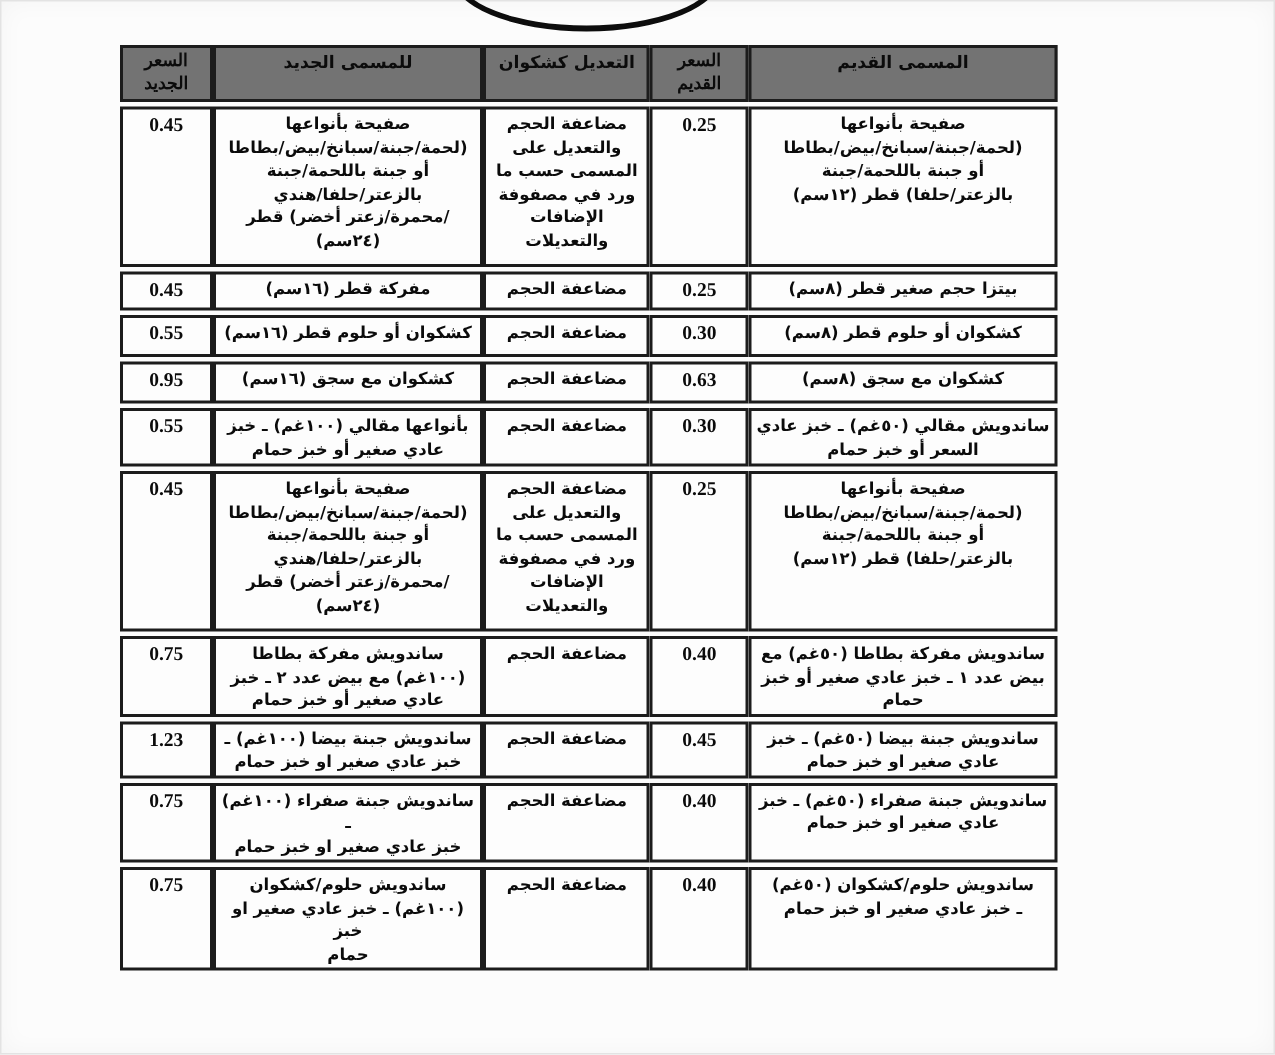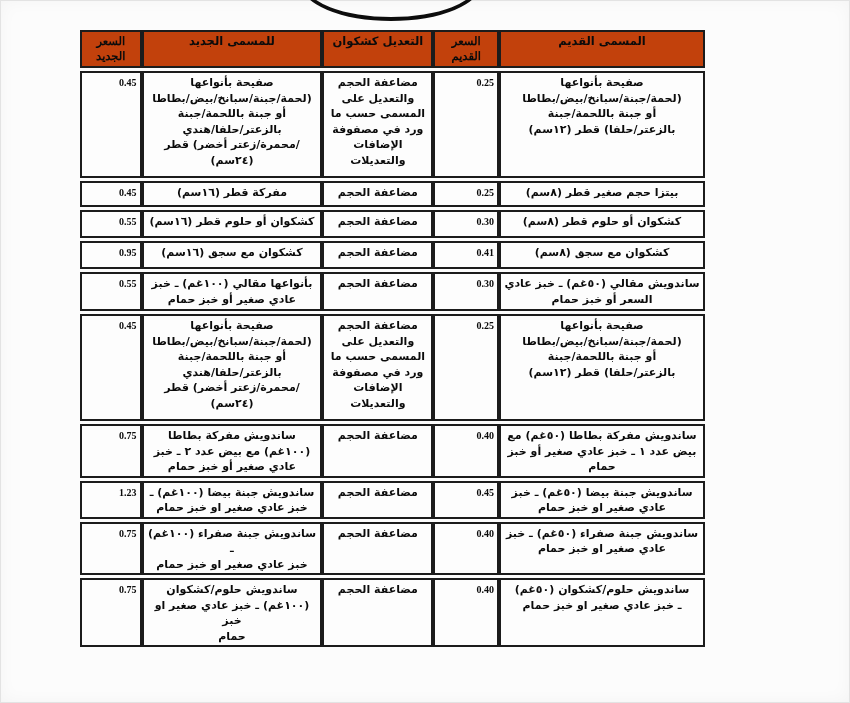--- a/index.html
+++ b/index.html
@@ -39,35 +39,34 @@
     vertical-align: top;
     text-align: center;
     padding: 2px 3px 1px 3px;
     font-weight: bold;
     white-space: pre-line;
     overflow: hidden;
   }
   .price-table th {
     font-size: 11.5px;
     line-height: 15px;
-    background: #c2410c;
+    background: #737373;
   }
   .price-table td { background: #fdfdfd; }
   td.name-cell, td.mod-cell {
     font-size: 11px;
     line-height: 15.5px;
   }
   td.price-cell, th.price-col {
     font-family: "Liberation Serif", serif;
   }
   td.price-cell {
-    font-size: 10px;
+    font-size: 13px;
     line-height: 15px;
     direction: ltr;
-    text-align: right;
   }
 </style>
 </head>
 <body>
 
 <div class="page">
   <div class="stamp-arc"></div>
 
   <table class="price-table" dir="rtl">
     <colgroup>
@@ -117,21 +116,21 @@
   </tr>
         <tr style="height: 28px;">
     <td class="name-cell">كشكوان أو حلوم قطر (٨سم)</td>
     <td class="price-cell">0.30</td>
     <td class="mod-cell">مضاعفة الحجم</td>
     <td class="name-cell">كشكوان أو حلوم قطر (١٦سم)</td>
     <td class="price-cell">0.55</td>
   </tr>
         <tr style="height: 28px;">
     <td class="name-cell">كشكوان مع سجق (٨سم)</td>
-    <td class="price-cell">0.41</td>
+    <td class="price-cell">0.63</td>
     <td class="mod-cell">مضاعفة الحجم</td>
     <td class="name-cell">كشكوان مع سجق (١٦سم)</td>
     <td class="price-cell">0.95</td>
   </tr>
         <tr style="height: 39px;">
     <td class="name-cell">ساندويش مقالي (٥٠غم) ـ خبز عادي
 السعر أو خبز حمام</td>
     <td class="price-cell">0.30</td>
     <td class="mod-cell">مضاعفة الحجم</td>
     <td class="name-cell">بأنواعها مقالي (١٠٠غم) ـ خبز

